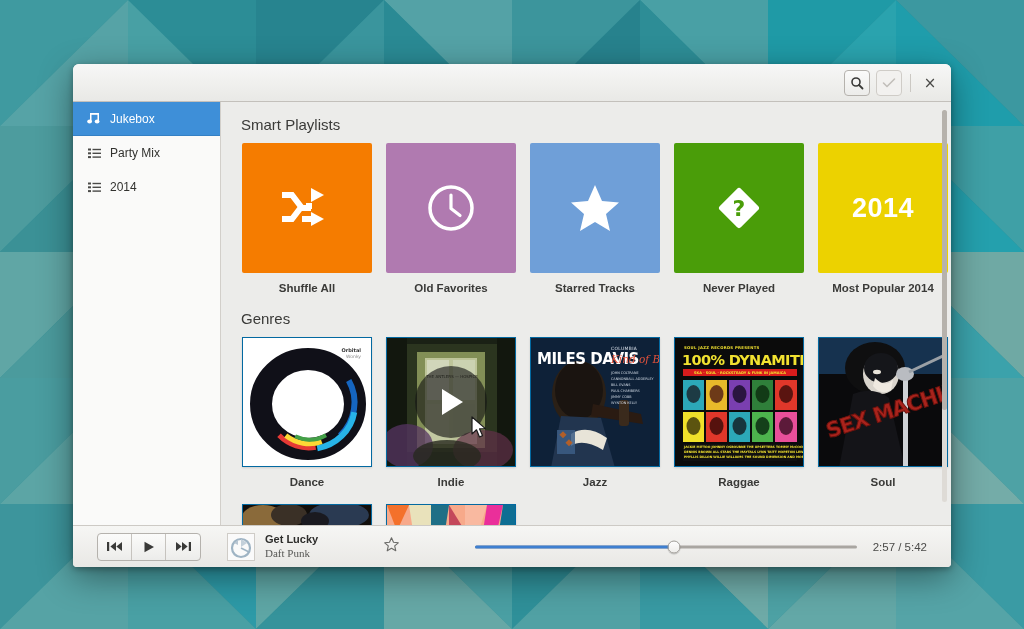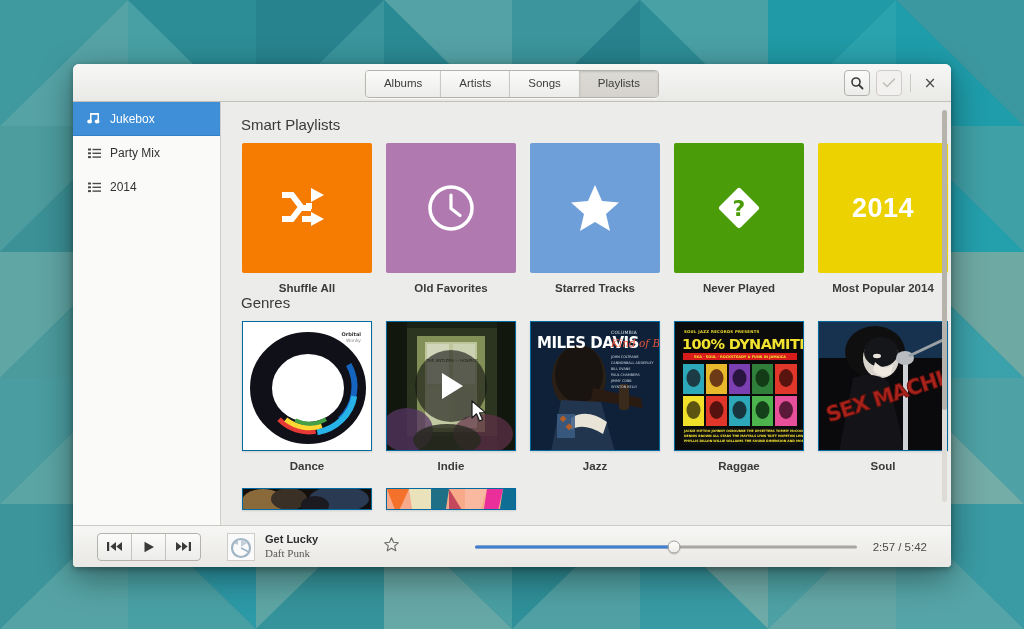--- a/index.html
+++ b/index.html
@@ -141,21 +141,21 @@
   .playoverlay {
     position: absolute; left: 50%; top: 50%;
     transform: translate(-50%,-50%);
     width: 72px; height: 72px; border-radius: 50%;
     background: rgba(20,20,20,.62);
     display: flex; align-items: center; justify-content: center;
     z-index: 3;
   }
   .cursor-arrow { position: absolute; left: 84px; top: 78px; z-index: 4; }
 
-  .row2 { }
+  .row2 { margin-top: 16px; }
   .row3 { margin-top: 16px; }
 
   
   #scrollbar {
     position: absolute; right: 4px; top: 8px;
     width: 5px; height: 392px;
     background: #dedbd6; border-radius: 3px;
   }
   #scrollthumb {
     position: absolute; left: 0; top: 0;
@@ -305,26 +305,20 @@
       <polygon points="896,504 1024,504 1024,629" fill="#3a9ba4"></polygon>
       <polygon points="896,504 1024,629 896,629" fill="#55a4a7"></polygon>
     </g>
   </svg>
 </div>
 
 <div id="window">
 
   <div id="headerbar">
 
-    <div class="tabs">
-      <div class="tab">Albums</div>
-      <div class="tab">Artists</div>
-      <div class="tab">Songs</div>
-      <div class="tab active">Playlists</div>
-    </div>
 
     <div class="hb-right">
       <div class="hb-btn">
         <svg width="14" height="14" viewBox="0 0 14 14">
           <circle cx="6" cy="6" r="4" fill="none" stroke="#3a3a38" stroke-width="1.6"></circle>
           <line x1="9" y1="9" x2="12.5" y2="12.5" stroke="#3a3a38" stroke-width="1.8" stroke-linecap="round"></line>
         </svg>
       </div>
       <div class="hb-btn disabled">
         <svg width="14" height="12" viewBox="0 0 14 12">

